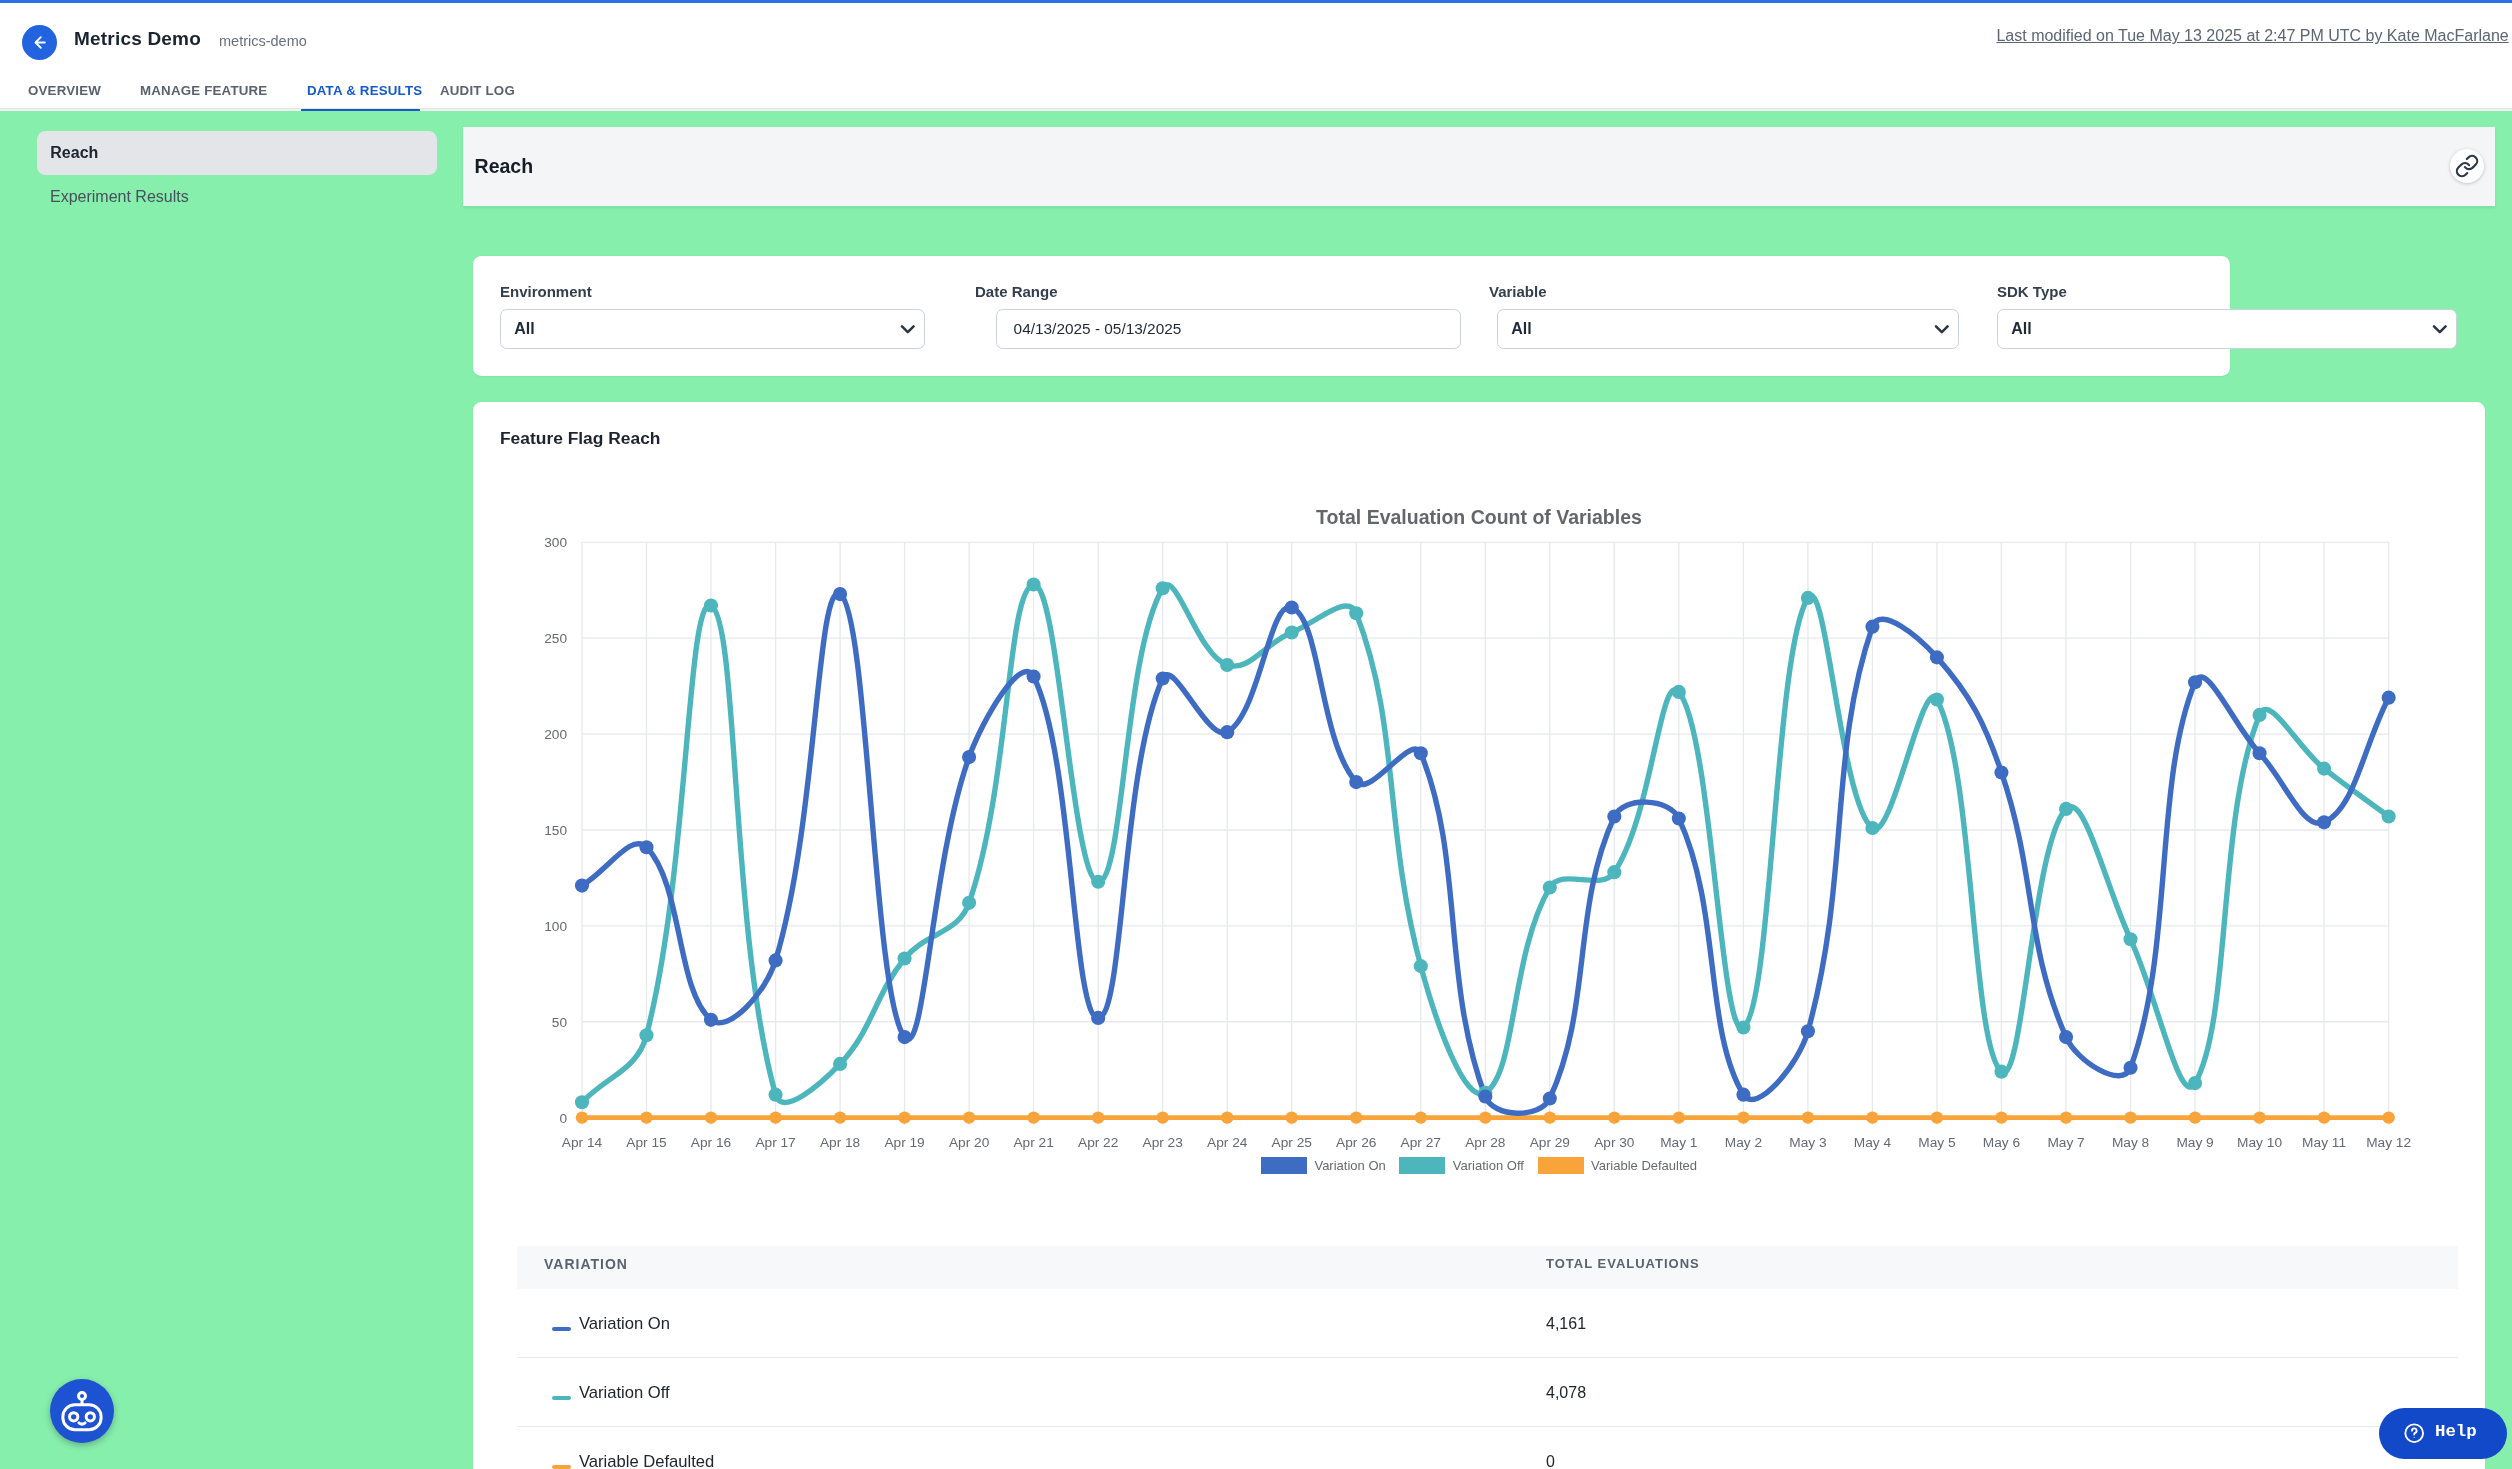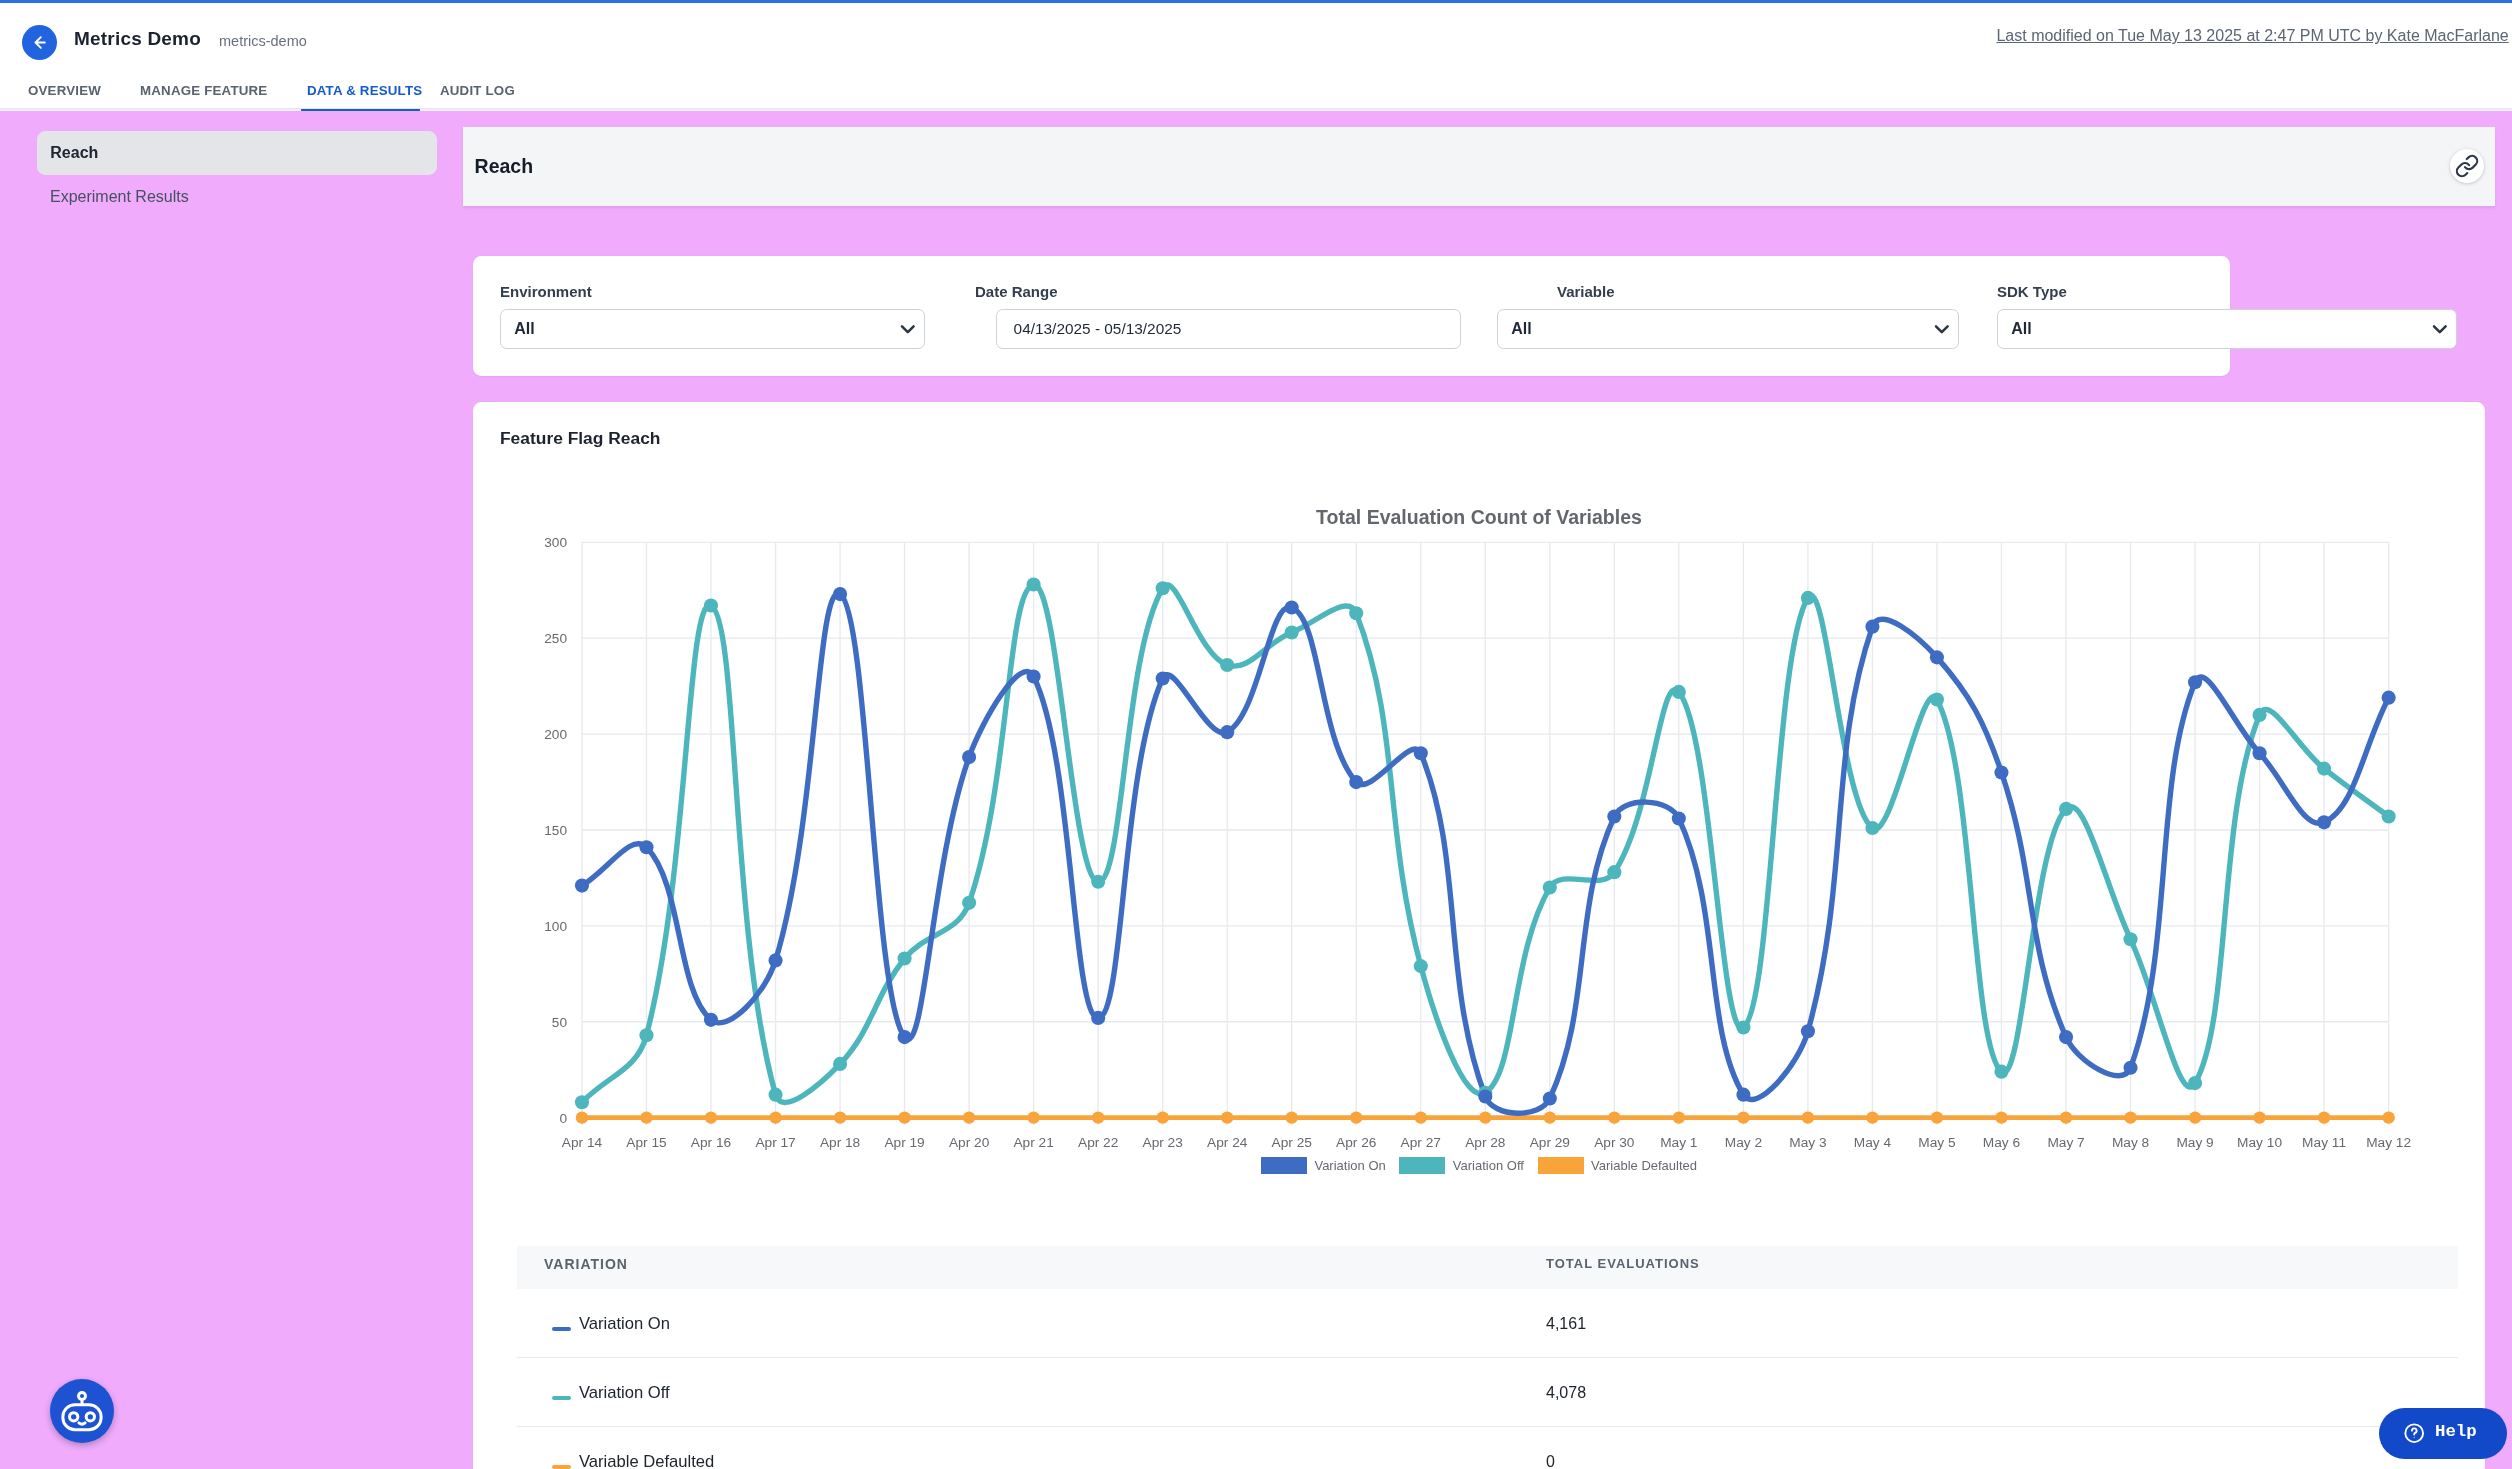--- a/index.html
+++ b/index.html
@@ -5,21 +5,21 @@
 * { margin:0; padding:0; box-sizing:border-box; }
 html,body { width:2512px; height:1469px; font-family:"Liberation Sans", sans-serif; background:#eff0f3; overflow:hidden; }
 #topbar { position:absolute; left:0; top:0; width:2512px; height:3.3px; background:#2b6fe3; }
 #header { position:absolute; left:0; top:3.3px; width:2512px; height:106px; background:#ffffff; border-bottom:1.7px solid #e4e6ea; }
 #backbtn { position:absolute; left:22.4px; top:21.6px; width:35px; height:35px; border-radius:50%; background:#2264e0; }
 #htitle { position:absolute; left:74px; top:25px; font-size:19px; font-weight:700; color:#1b2331; letter-spacing:0.2px; }
 #hkey { position:absolute; left:219px; top:30px; font-size:14.5px; color:#68707e; }
 #hmod { position:absolute; right:3.3px; top:24px; font-size:16px; color:#5b6573; text-decoration:underline; }
 .tab { position:absolute; top:80px; font-size:13.3px; font-weight:700; color:#59626e; letter-spacing:0.2px; }
 #tabline { position:absolute; left:301px; top:106px; width:119px; height:3.3px; background:#155bc9; border-radius:0.8px; }
-#content { position:absolute; left:0; top:111px; width:2512px; height:1358px; background:#f0abfc; }
+#content { position:absolute; left:0; top:111px; width:2512px; height:1358px; background:#86efac; }
 #sidepill { position:absolute; left:37px; top:20px; width:400px; height:44px; background:#e3e5e9; border-radius:8.3px; }
 #sidepill span { position:absolute; left:13.3px; top:12.5px; font-size:16px; font-weight:700; color:#20262f; }
 #sideitem2 { position:absolute; left:50px; top:77px; font-size:16px; color:#46505e; }
 #mainpanel { position:absolute; left:463px; top:16px; width:2032px; height:79px; background:#f4f5f7; box-shadow:0 1.7px 2.5px rgba(20,30,50,0.08); }
 #mainpanel h1 { position:absolute; left:11.6px; top:28px; font-size:19.5px; font-weight:700; color:#161d29; }
 #linkbtn { position:absolute; right:10.8px; top:22.4px; width:34px; height:34px; border-radius:50%; background:#ffffff; box-shadow:0 0.8px 3.3px rgba(20,30,50,0.25); }
 #filtercard { position:absolute; left:473px; top:145px; width:1757px; height:120px; background:#ffffff; border-radius:8.3px; box-shadow:0 0.8px 1.7px rgba(20,30,50,0.05); }
 .flabel { position:absolute; top:27px; font-size:15px; font-weight:700; color:#333e4e; }
 .fsel { position:absolute; top:53px; height:40px; border:1.7px solid #ccd2da; border-radius:6.6px; background:#fff; }
 .fsel span { position:absolute; left:13.3px; top:10px; font-size:16px; font-weight:700; color:#1e2836; }
@@ -80,21 +80,21 @@
     <div class="fsel" style="left:27px;width:425px;">
         <span>All</span>
         <svg width="21.6" height="13.3" viewBox="0 0 26 16">
           <path d="M6 4 L13 11 L20 4" stroke="#2b3545" stroke-width="3" fill="none" stroke-linecap="round" stroke-linejoin="round"></path>
         </svg>
       </div>
     <div class="flabel" style="left:502px;">Date Range</div>
     <div id="dateinp">
         <span>04/13/2025 - 05/13/2025</span>
       </div>
-    <div class="flabel" style="left:1084px;">Variable</div>
+    <div class="flabel" style="left:1016px;">Variable</div>
     <div class="fsel" style="left:1024px;width:462px;">
         <span>All</span>
         <svg width="21.6" height="13.3" viewBox="0 0 26 16">
           <path d="M6 4 L13 11 L20 4" stroke="#2b3545" stroke-width="3" fill="none" stroke-linecap="round" stroke-linejoin="round"></path>
         </svg>
       </div>
     <div class="flabel" style="left:1524px;">SDK Type</div>
     <div class="fsel" style="left:1524px;width:460px;">
         <span>All</span>
         <svg width="21.6" height="13.3" viewBox="0 0 26 16">

